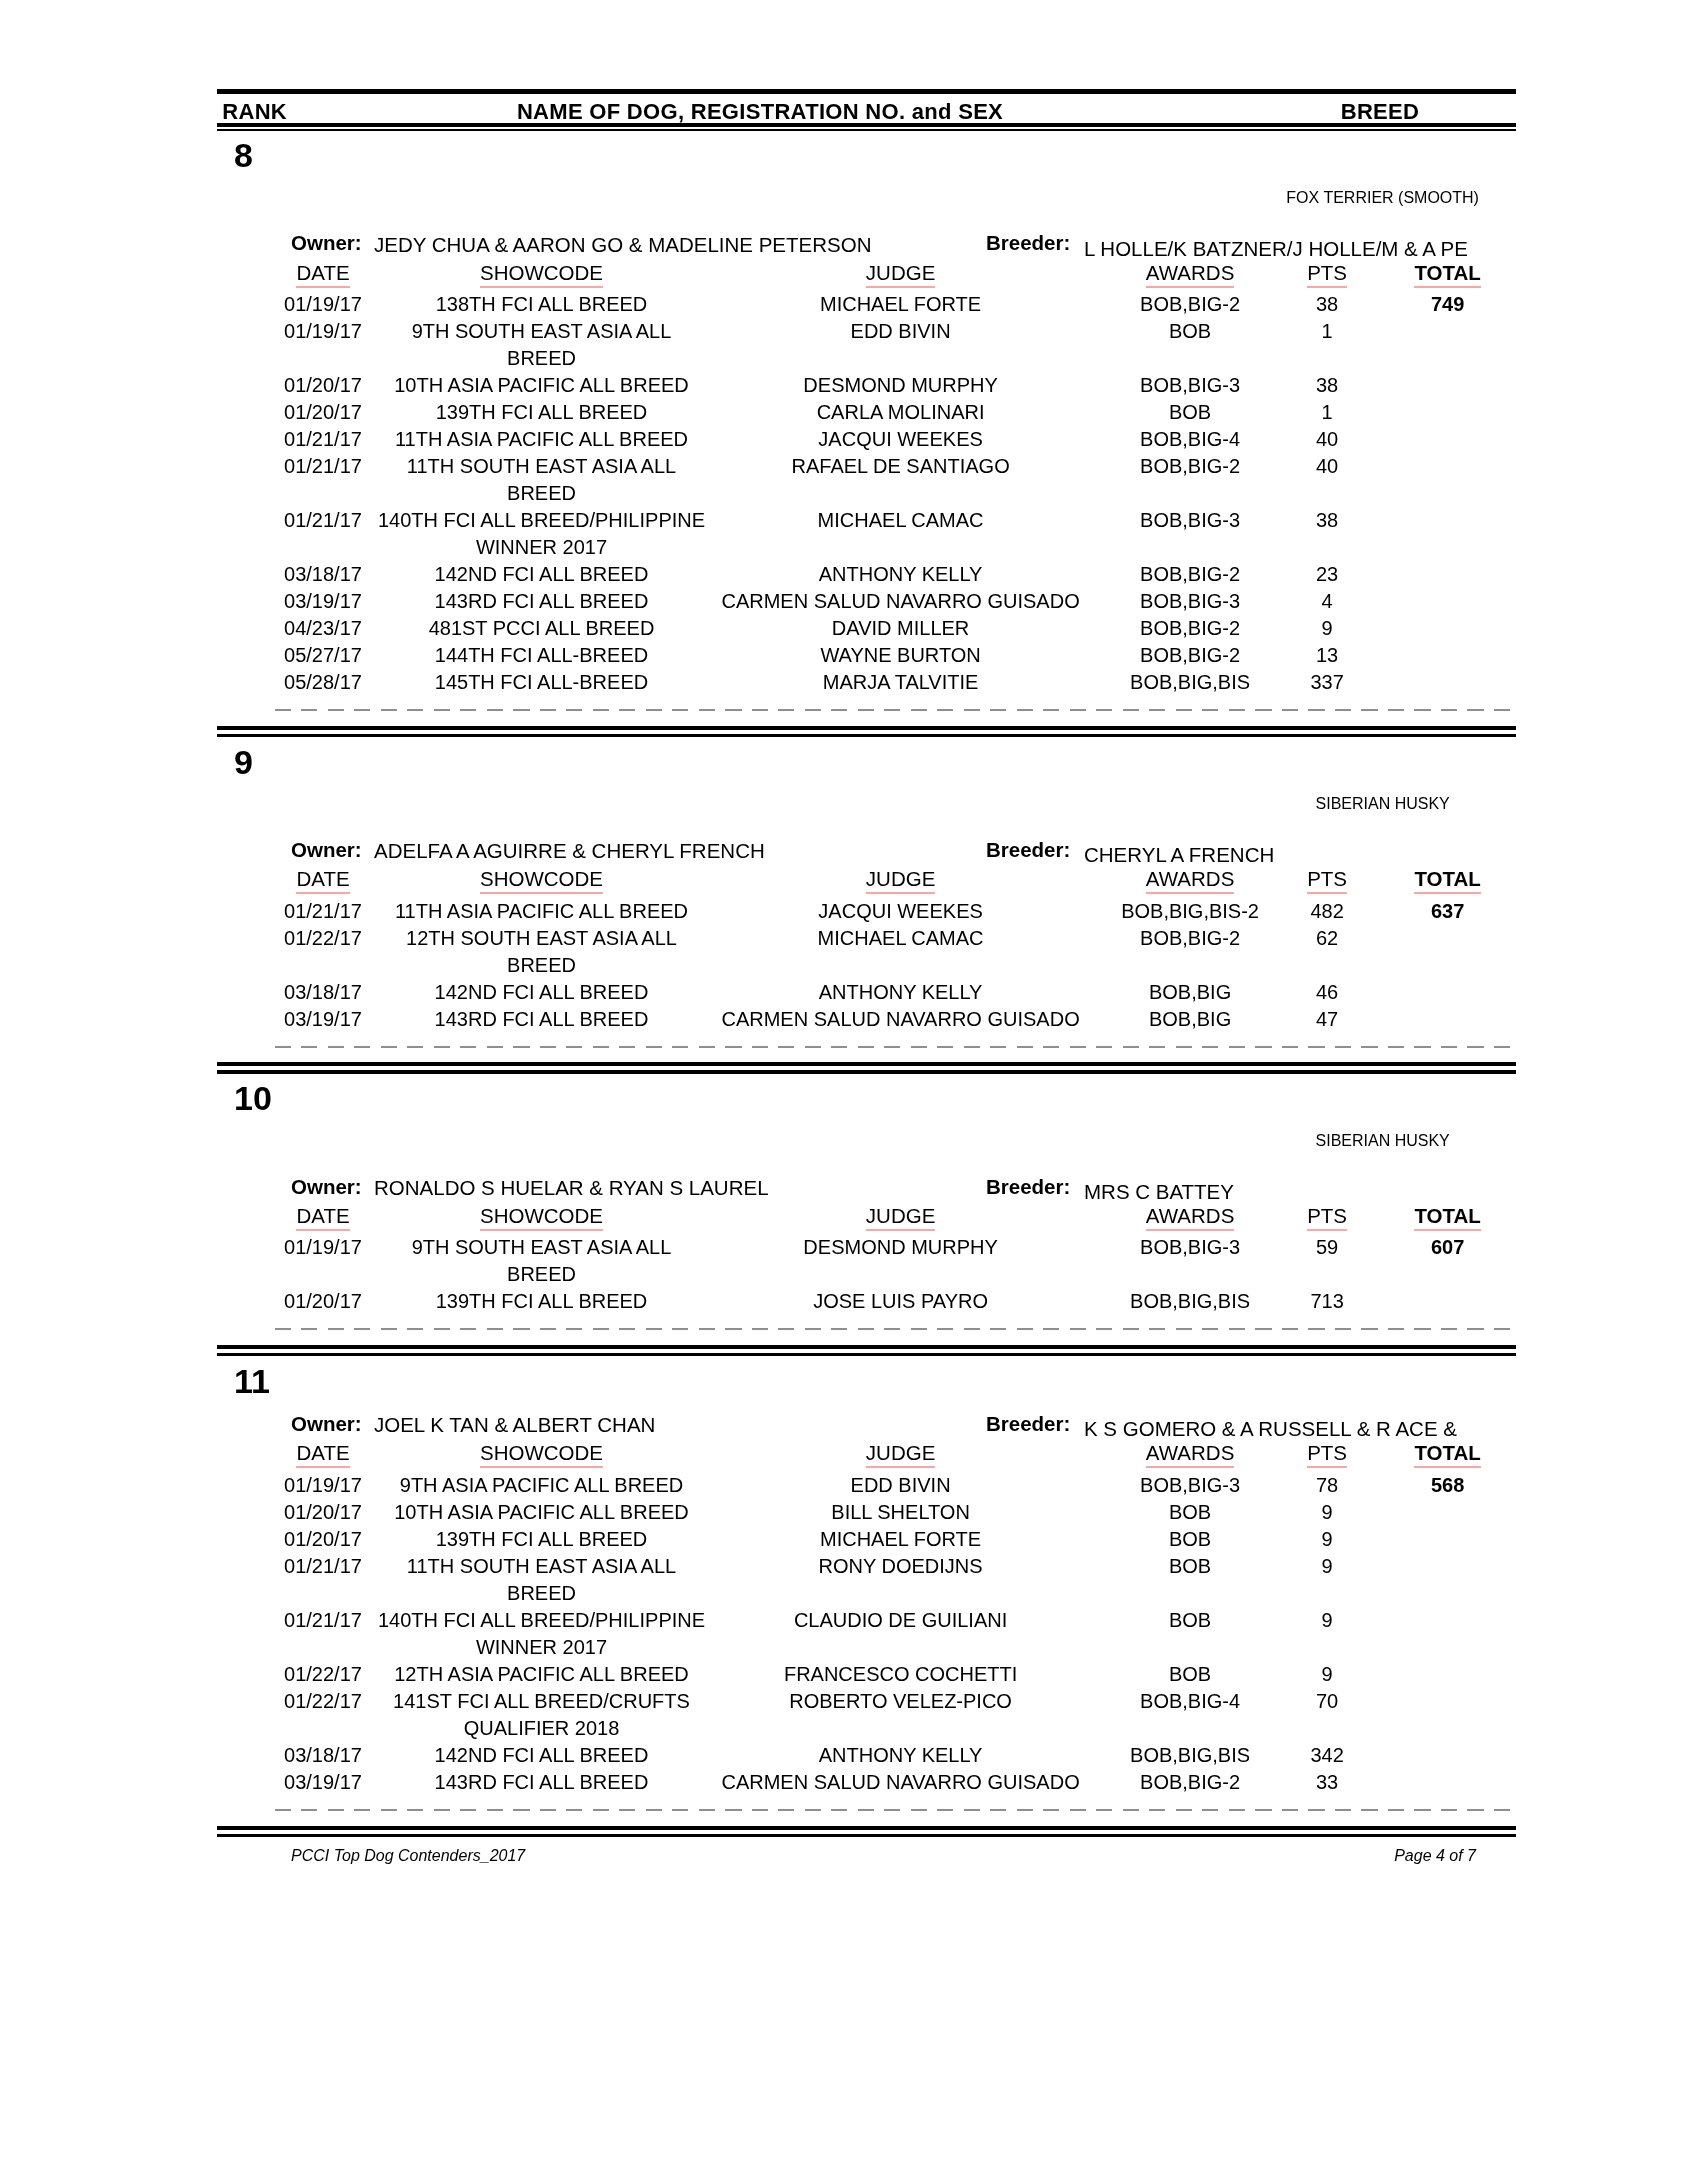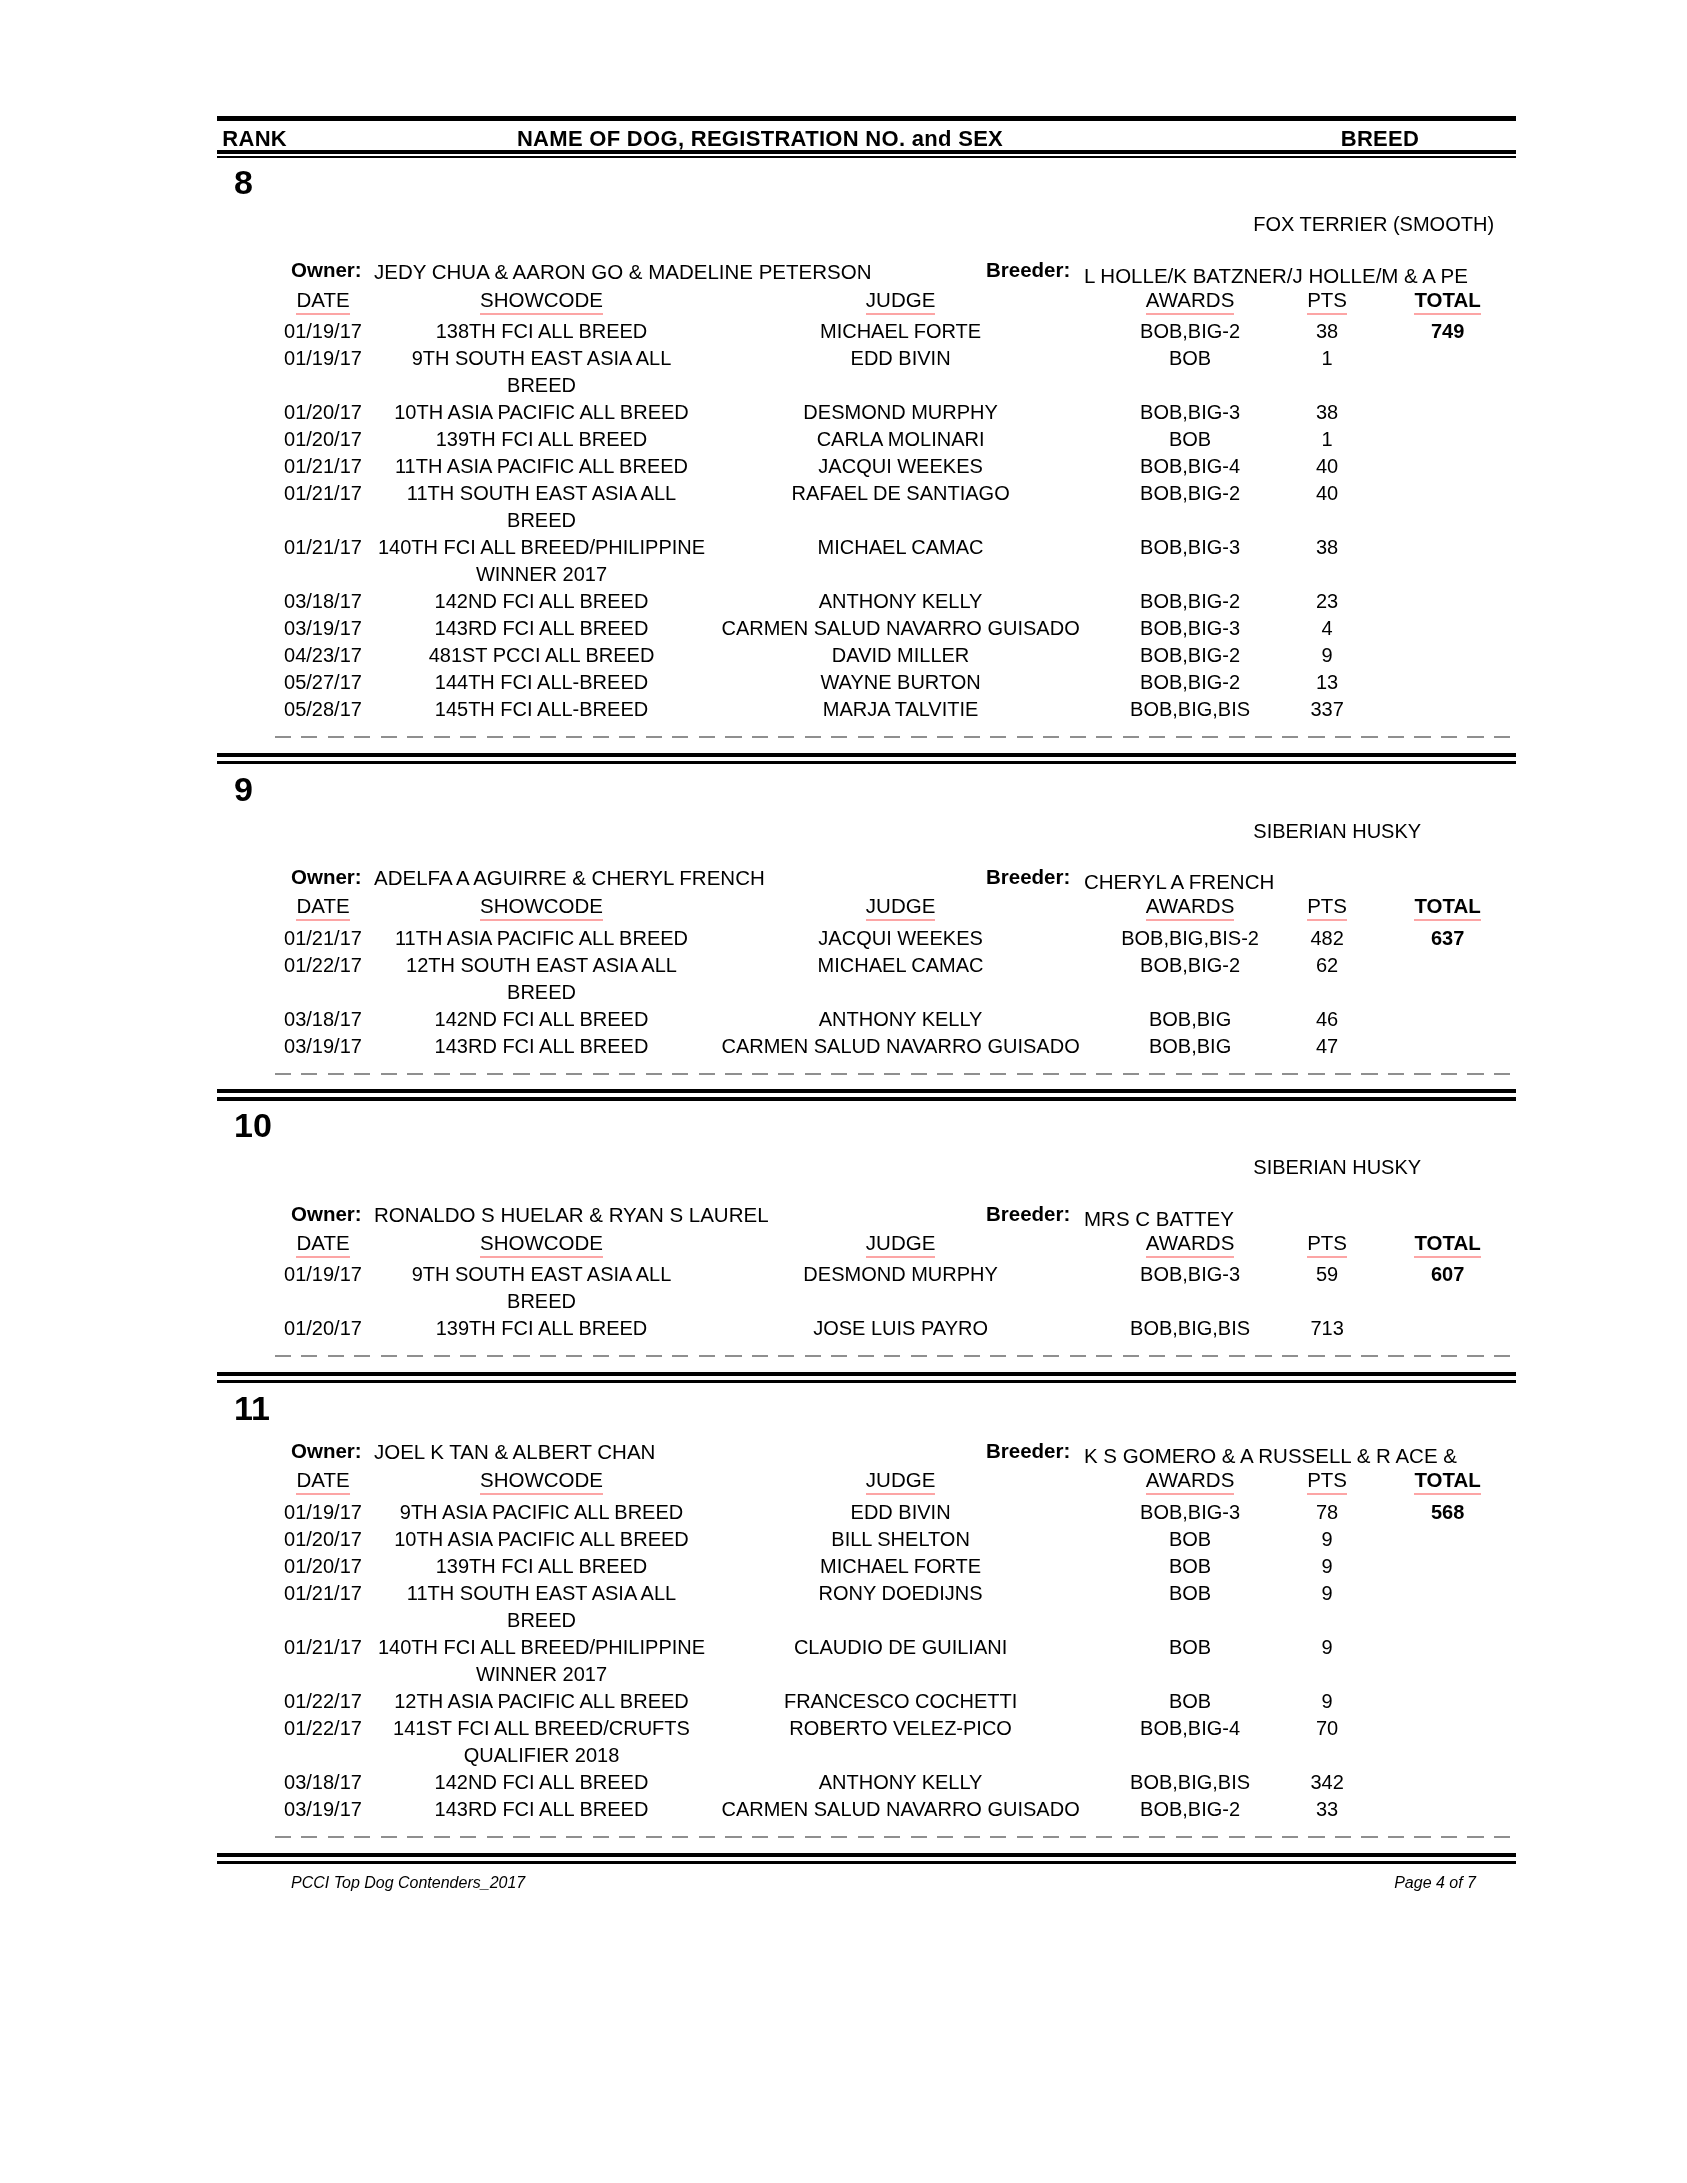--- a/index.html
+++ b/index.html
@@ -1,36 +1,36 @@
 <!DOCTYPE html>
 <html style="font-size:10.6px"><head>
 <meta charset="utf-8">
 <style>
   html,body{margin:0;padding:0;background:#ffffff;}
   .page{position:relative;width:1687px;height:2183px;background:#ffffff;overflow:hidden;
         font-family:"Liberation Sans","DejaVu Sans",sans-serif;color:#000;}
-  .content{position:relative;margin-left:217px;width:1299px;padding-top:116px;}
+  .content{position:relative;margin-left:217px;width:1299px;padding-top:89px;}
 
   
   .topbar{height:5.3px;background:#000;}
   .thead-row{position:relative;height:29px;}
   .thead-row .h{position:absolute;top:4.6px;font-size:22px;font-weight:bold;letter-spacing:0.3px;}
   .h-rank{left:5.3px;}
   .h-name{left:543px;transform:translateX(-50%);}
   .h-breed{left:1163px;transform:translateX(-50%);}
   .dbl-rule .l1{height:3.3px;background:#000;}
   .dbl-rule .l2{height:2px;background:#000;margin-top:2px;}
 
   
   .rank-num{margin-top:6.6px;padding-left:17px;font-size:34px;font-weight:bold;line-height:36px;}
   .bluebar{margin-top:4px;margin-left:58px;width:1237px;height:41px;display:flex;align-items:center;}
   .bluebar .namecell{width:977px;padding-left:6.6px;box-sizing:border-box;
       font-size:22px;font-weight:bold;color:#fff;white-space:nowrap;overflow:hidden;}
   .bluebar .bardiv{width:1.3px;height:41px;background:rgba(255,255,255,.55);}
-  .bluebar .breedcell{flex:1;text-align:left;font-size:20px;color:#000;white-space:nowrap;}
+  .bluebar .breedcell{flex:1;text-align:center;font-size:16px;color:#000;white-space:nowrap;}
 
   .ownerline{position:relative;height:30px;margin-top:9.3px;font-size:20.5px;}
   .ownerline .lbl{position:absolute;top:4px;font-weight:bold;}
   .lbl-owner{left:74px;}
   .lbl-breeder{left:769px;}
   .ownerline .val{position:absolute;white-space:nowrap;}
   .val-owner{left:157px;top:5.3px;}
   .val-breeder{left:867px;top:9.3px;}
 
   .row{display:flex;align-items:flex-start;padding-left:65px;font-size:20px;line-height:27px;}

